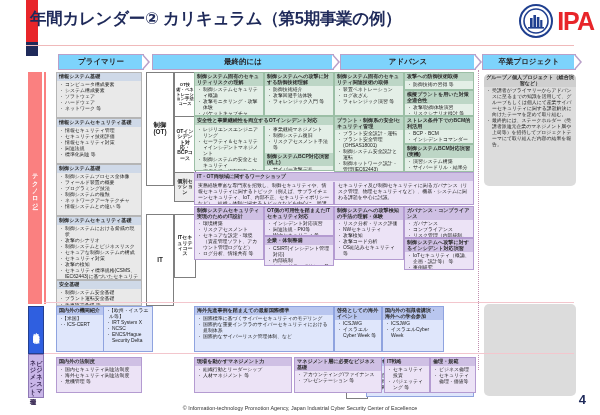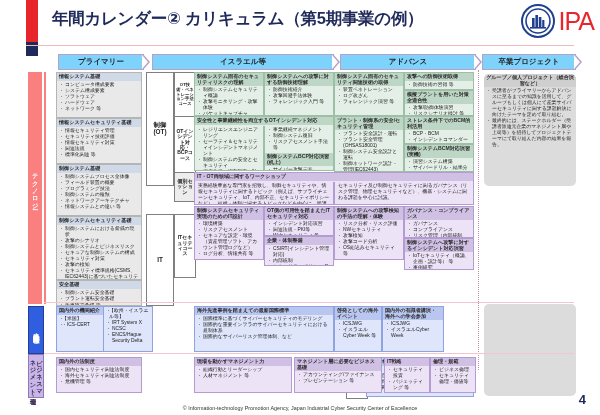--- a/index.html
+++ b/index.html
@@ -6,25 +6,25 @@
   body{
     width:600px;height:415px;overflow:hidden;background:#ffffff;
     font-family:"Liberation Sans","DejaVu Sans",sans-serif;
     color:#1a1a1a;position:relative;
   }
   .slide{position:relative;width:600px;height:415px;}
 
   
   .red-tab{position:absolute;left:26px;top:0;width:12px;height:42px;background:#e8252a;}
   .navy-tab{position:absolute;left:26px;top:42px;width:12px;height:14px;background:#1f2a5a;}
-  .title{position:absolute;left:52px;top:8px;font-size:16.5px;font-weight:bold;color:#1f2a5a;letter-spacing:-0.3px;white-space:nowrap;}
+  .title{position:absolute;left:30px;top:8px;font-size:16.5px;font-weight:bold;color:#1f2a5a;letter-spacing:-0.3px;white-space:nowrap;}
   .hrule{position:absolute;left:26px;top:45px;width:548px;height:1px;background:#f0b9ba;}
   .logo-wrap{position:absolute;right:6px;top:4px;display:flex;align-items:center;gap:4px;}
   .logo-mark{width:30px;height:30px;border-radius:50%;background:#ffffff;border:2px solid #1f3f8f;display:flex;align-items:center;justify-content:center;overflow:hidden;}
-  .logo-text{font-size:25px;font-weight:normal;color:#e8252a;letter-spacing:-1px;line-height:1;}
+  .logo-text{font-size:25px;font-weight:bold;color:#e8252a;letter-spacing:-1px;line-height:1;}
 
   
   .banner{position:absolute;top:54px;height:14px;border:1px solid #b9a0c9;background:#7dd3fc;
           display:flex;align-items:center;justify-content:center;font-size:7.5px;font-weight:bold;color:#231f20;}
   .banner::after{content:"";position:absolute;right:-7px;top:-1px;width:0;height:0;
           border-top:8px solid transparent;border-bottom:8px solid transparent;border-left:7px solid #b9a0c9;}
   .banner::before{content:"";position:absolute;right:-5px;top:0;width:0;height:0;z-index:2;
           border-top:7px solid transparent;border-bottom:7px solid transparent;border-left:6px solid #ffffff;}
 
   
@@ -83,21 +83,21 @@
         <rect x="10.4" y="7" width="2.6" height="12" fill="#1f3f8f"></rect>
         <rect x="13.8" y="9" width="2.6" height="10" fill="#1f3f8f"></rect>
         <rect x="17.2" y="12" width="2.2" height="7" fill="#1f3f8f"></rect>
         <rect x="5" y="19" width="16" height="1.6" fill="#1f3f8f"></rect>
       </svg>
     </div>
     <div class="logo-text">IPA</div>
   </div>
 
   <div class="banner" style="left:58px;width:84px;">プライマリー</div>
-  <div class="banner" style="left:152px;width:180px;">イスラエル等</div>
+  <div class="banner" style="left:152px;width:180px;">最終的には</div>
   <div class="banner" style="left:482px;width:92px;">卒業プロジェクト</div>
   <div class="banner" style="left:340px;width:134px;">アドバンス</div>
 
   <div class="rail rail-tech" style="top:72px;height:232px;">
     <span>テクノロジー</span>
   </div>
   <div class="rail rail-glob" style="top:306px;height:46px;">
     <span>海外先進事例・国際標準</span>
   </div>
   <div class="rail rail-biz" style="top:354px;height:42px;">

